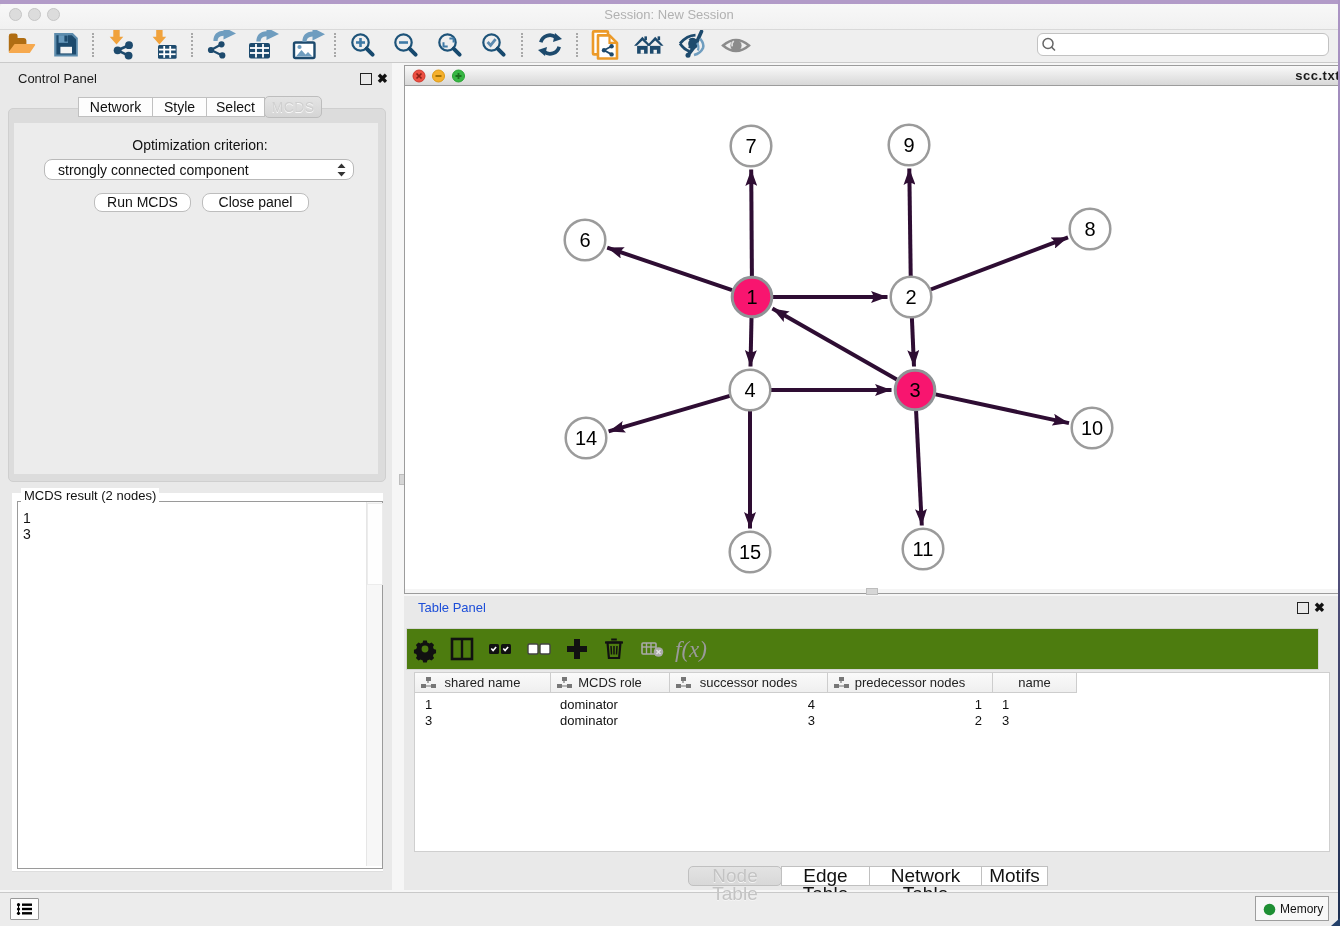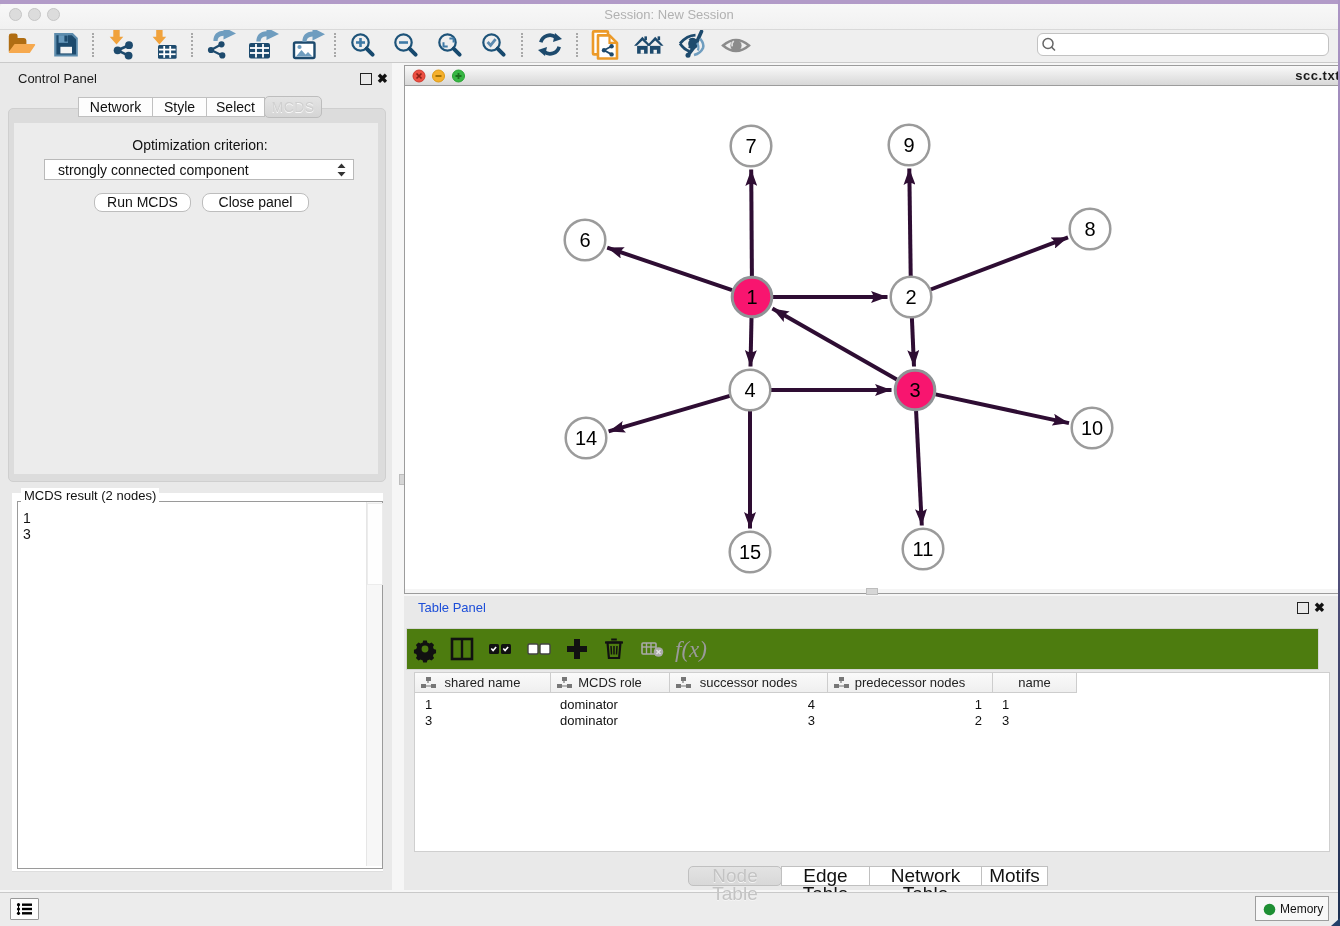--- a/index.html
+++ b/index.html
@@ -17,21 +17,21 @@
 
 #cpanel{left:0;top:63px;width:392px;height:827px;background:#e9e9e9}
 #cp-title{position:absolute;left:18px;top:71px;font-size:13px;color:#1a1a1a}
 .winbtn-sq{position:absolute;width:10px;height:10px;border:1.5px solid #222}
 .winbtn-x{position:absolute;font-size:13px;font-weight:bold;color:#111}
 #tabpane{position:absolute;left:8px;top:108px;width:376px;height:372px;background:#dcdcdc;border:1px solid #cfcfcf;border-radius:5px}
 #tabpane-inner{position:absolute;left:5px;top:14px;width:364px;height:351px;background:#ececec}
 .tab{position:absolute;top:97px;height:20px;background:#fdfdfd;border:1px solid #c0c0c0;box-sizing:border-box;font-size:14px;color:#111;text-align:center;line-height:19px}
 #tab-mcds{position:absolute;left:264px;top:96px;width:58px;height:22px;background:linear-gradient(#e4e4e4,#d5d5d5);border:1px solid #bdbdbd;border-radius:5px;box-sizing:border-box;font-size:14px;letter-spacing:0.4px;color:#cfcfcf;text-align:center;line-height:20px;text-shadow:0 1px 0 #f8f8f8}
 #opt-label{position:absolute;left:0;top:137px;width:400px;text-align:center;font-size:14px;color:#111}
-#optselect{position:absolute;left:44px;top:159px;width:310px;height:21px;background:#fff;border:1px solid #b9b9b9;border-radius:0;font-size:14px;color:#111;line-height:20px;padding-left:13px;box-sizing:border-box}
+#optselect{position:absolute;left:44px;top:159px;width:310px;height:21px;background:#fff;border:1px solid #b9b9b9;border-radius:8px;font-size:14px;color:#111;line-height:20px;padding-left:13px;box-sizing:border-box}
 .btn{position:absolute;top:193px;height:17px;background:#fff;border:1px solid #bdbdbd;border-radius:8px;font-size:14px;color:#111;text-align:center;line-height:16px}
 #mcds-white{position:absolute;left:12px;top:493px;width:371px;height:378px;background:#fff;border-bottom:1px solid #dedede}
 #mcds-fieldset{position:absolute;left:17px;top:501px;width:364px;height:366px;border:1px solid #9a9a9a}
 #mcds-legend{position:absolute;left:21px;top:488px;background:#fff;padding:0 3px;font-size:13px;color:#111}
 #mcds-scroll{position:absolute;left:366px;top:502px;width:15px;height:364px;background:#f7f7f7;border-left:1px solid #e6e6e6}
 #mcds-thumb{position:absolute;left:367px;top:503px;width:14px;height:80px;background:#fefefe;border:1px solid #ececec}
 
 .grip-v{position:absolute;left:399px;top:474px;width:5px;height:9px;background:#d6d6d6;border:1px solid #bdbdbd}
 .grip-h{position:absolute;left:866px;top:588px;width:10px;height:5px;background:#d6d6d6;border:1px solid #bdbdbd}
 

